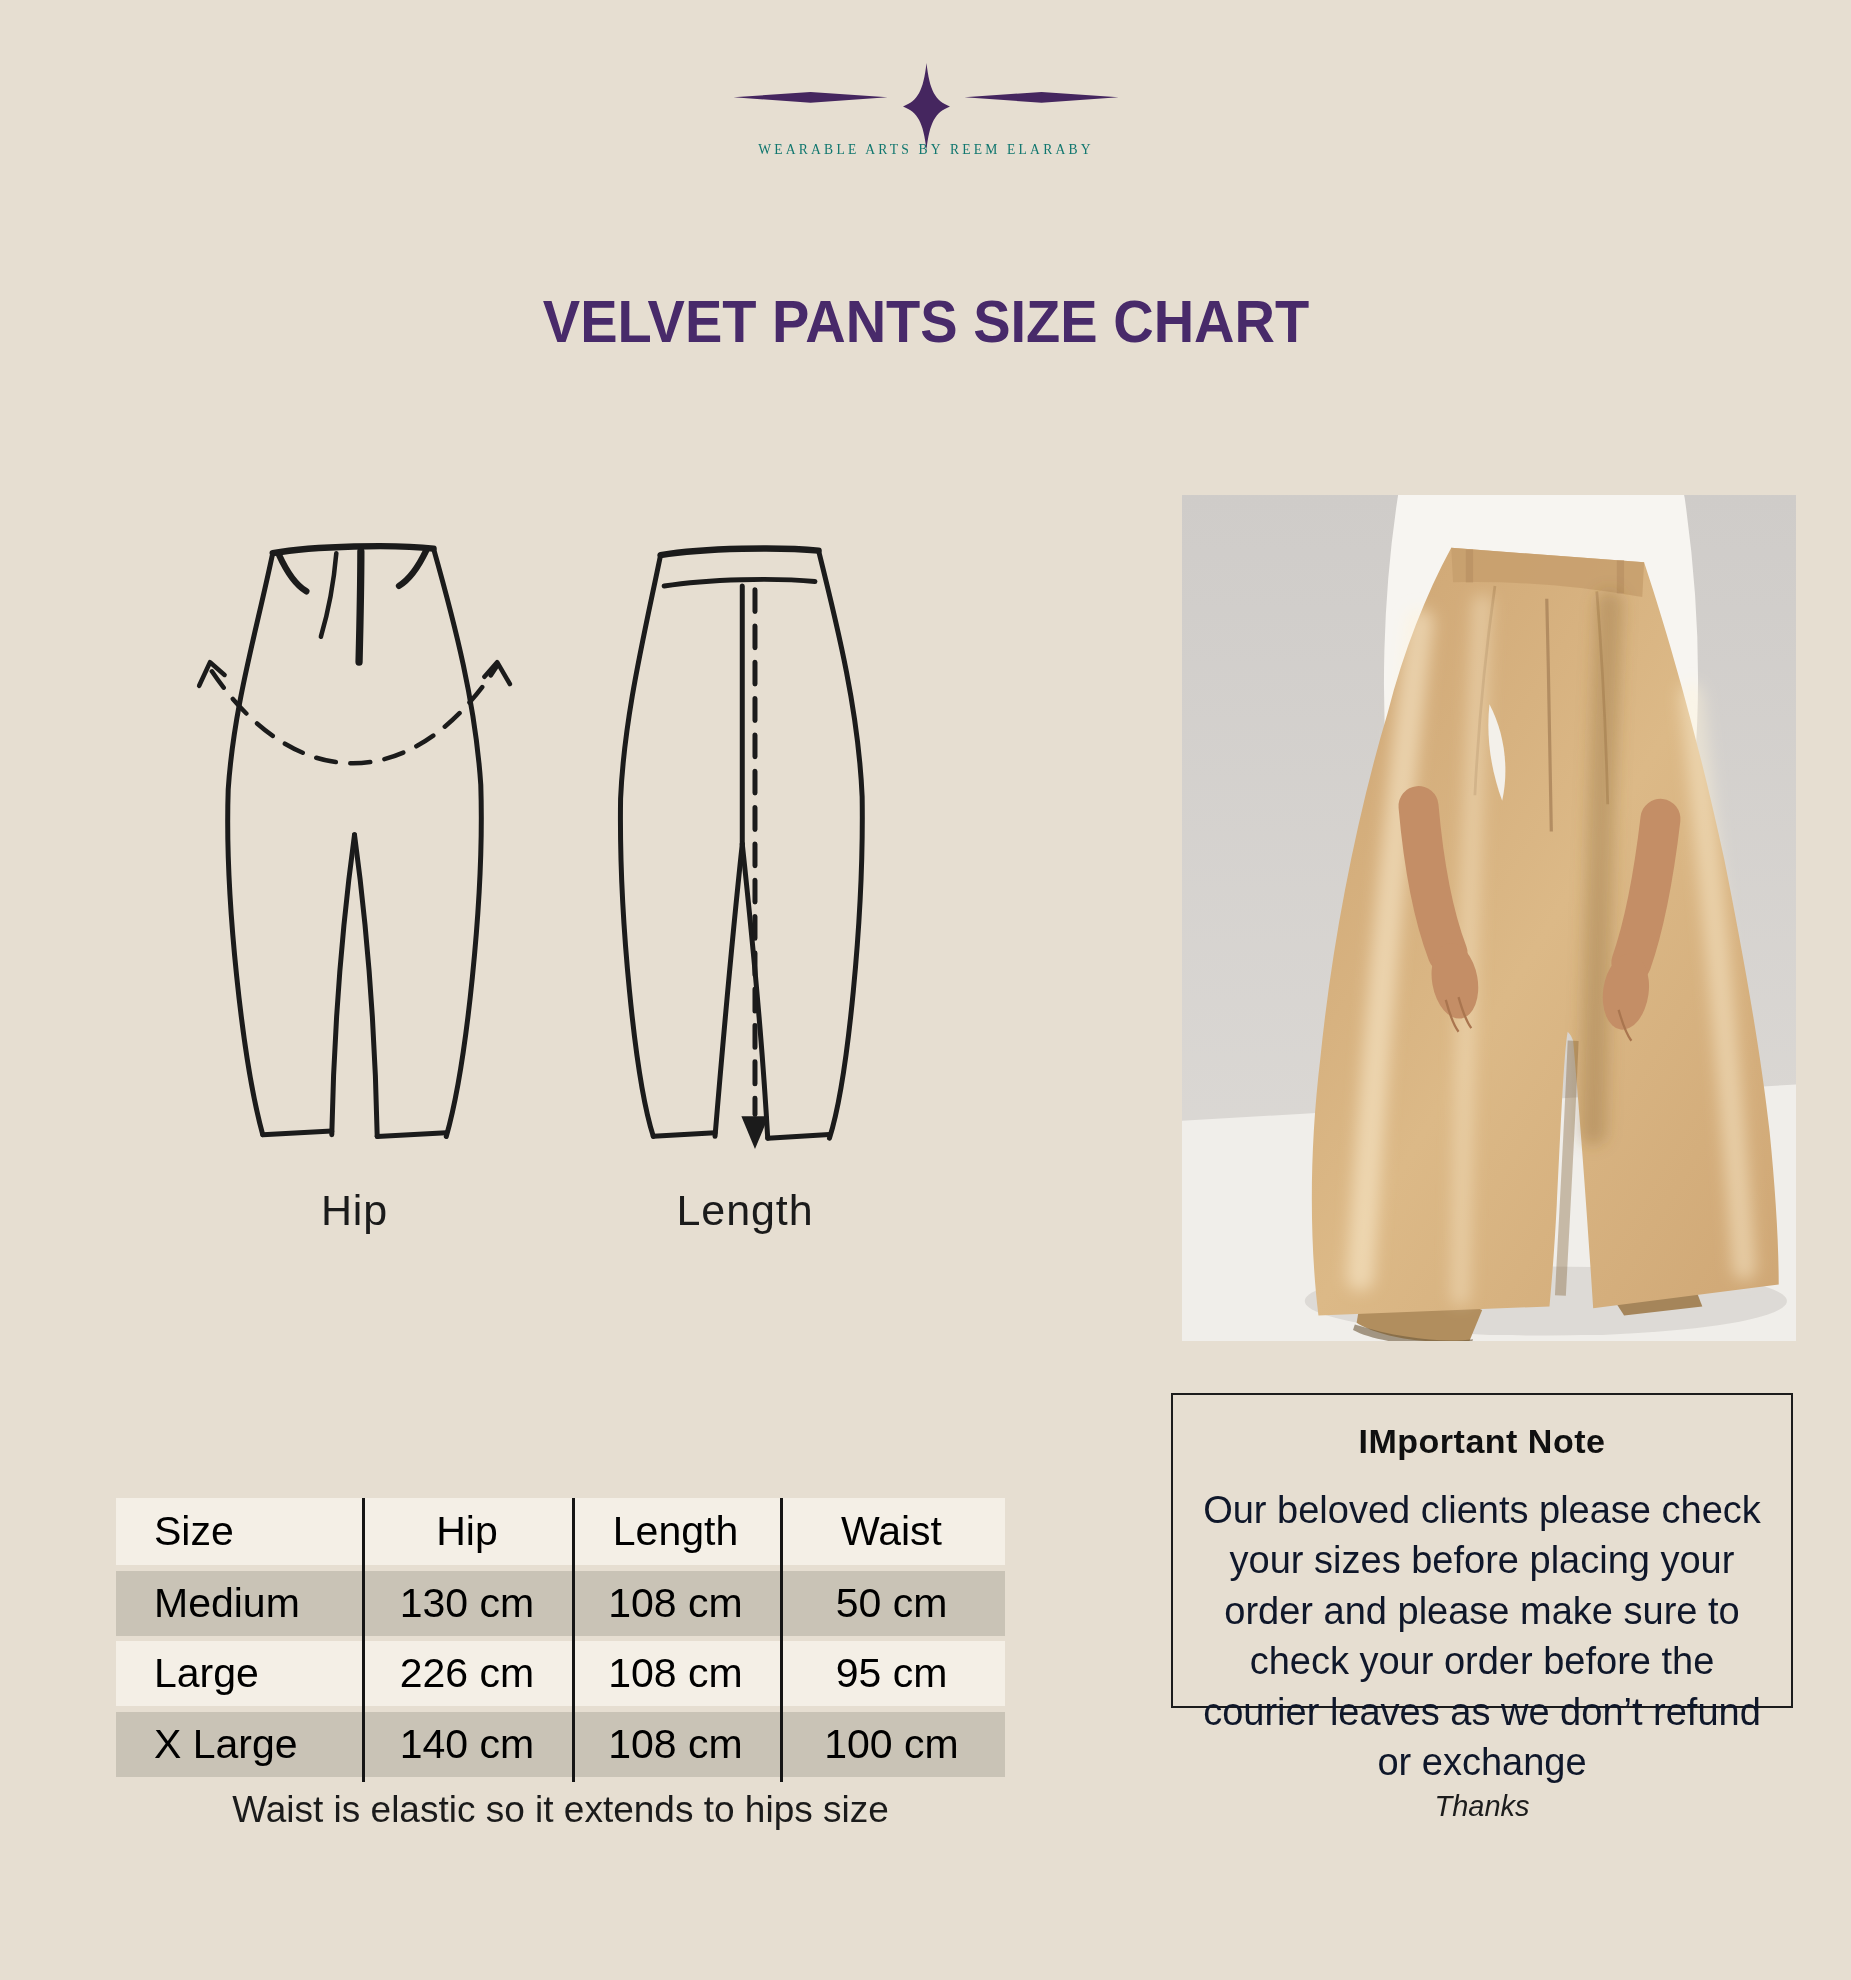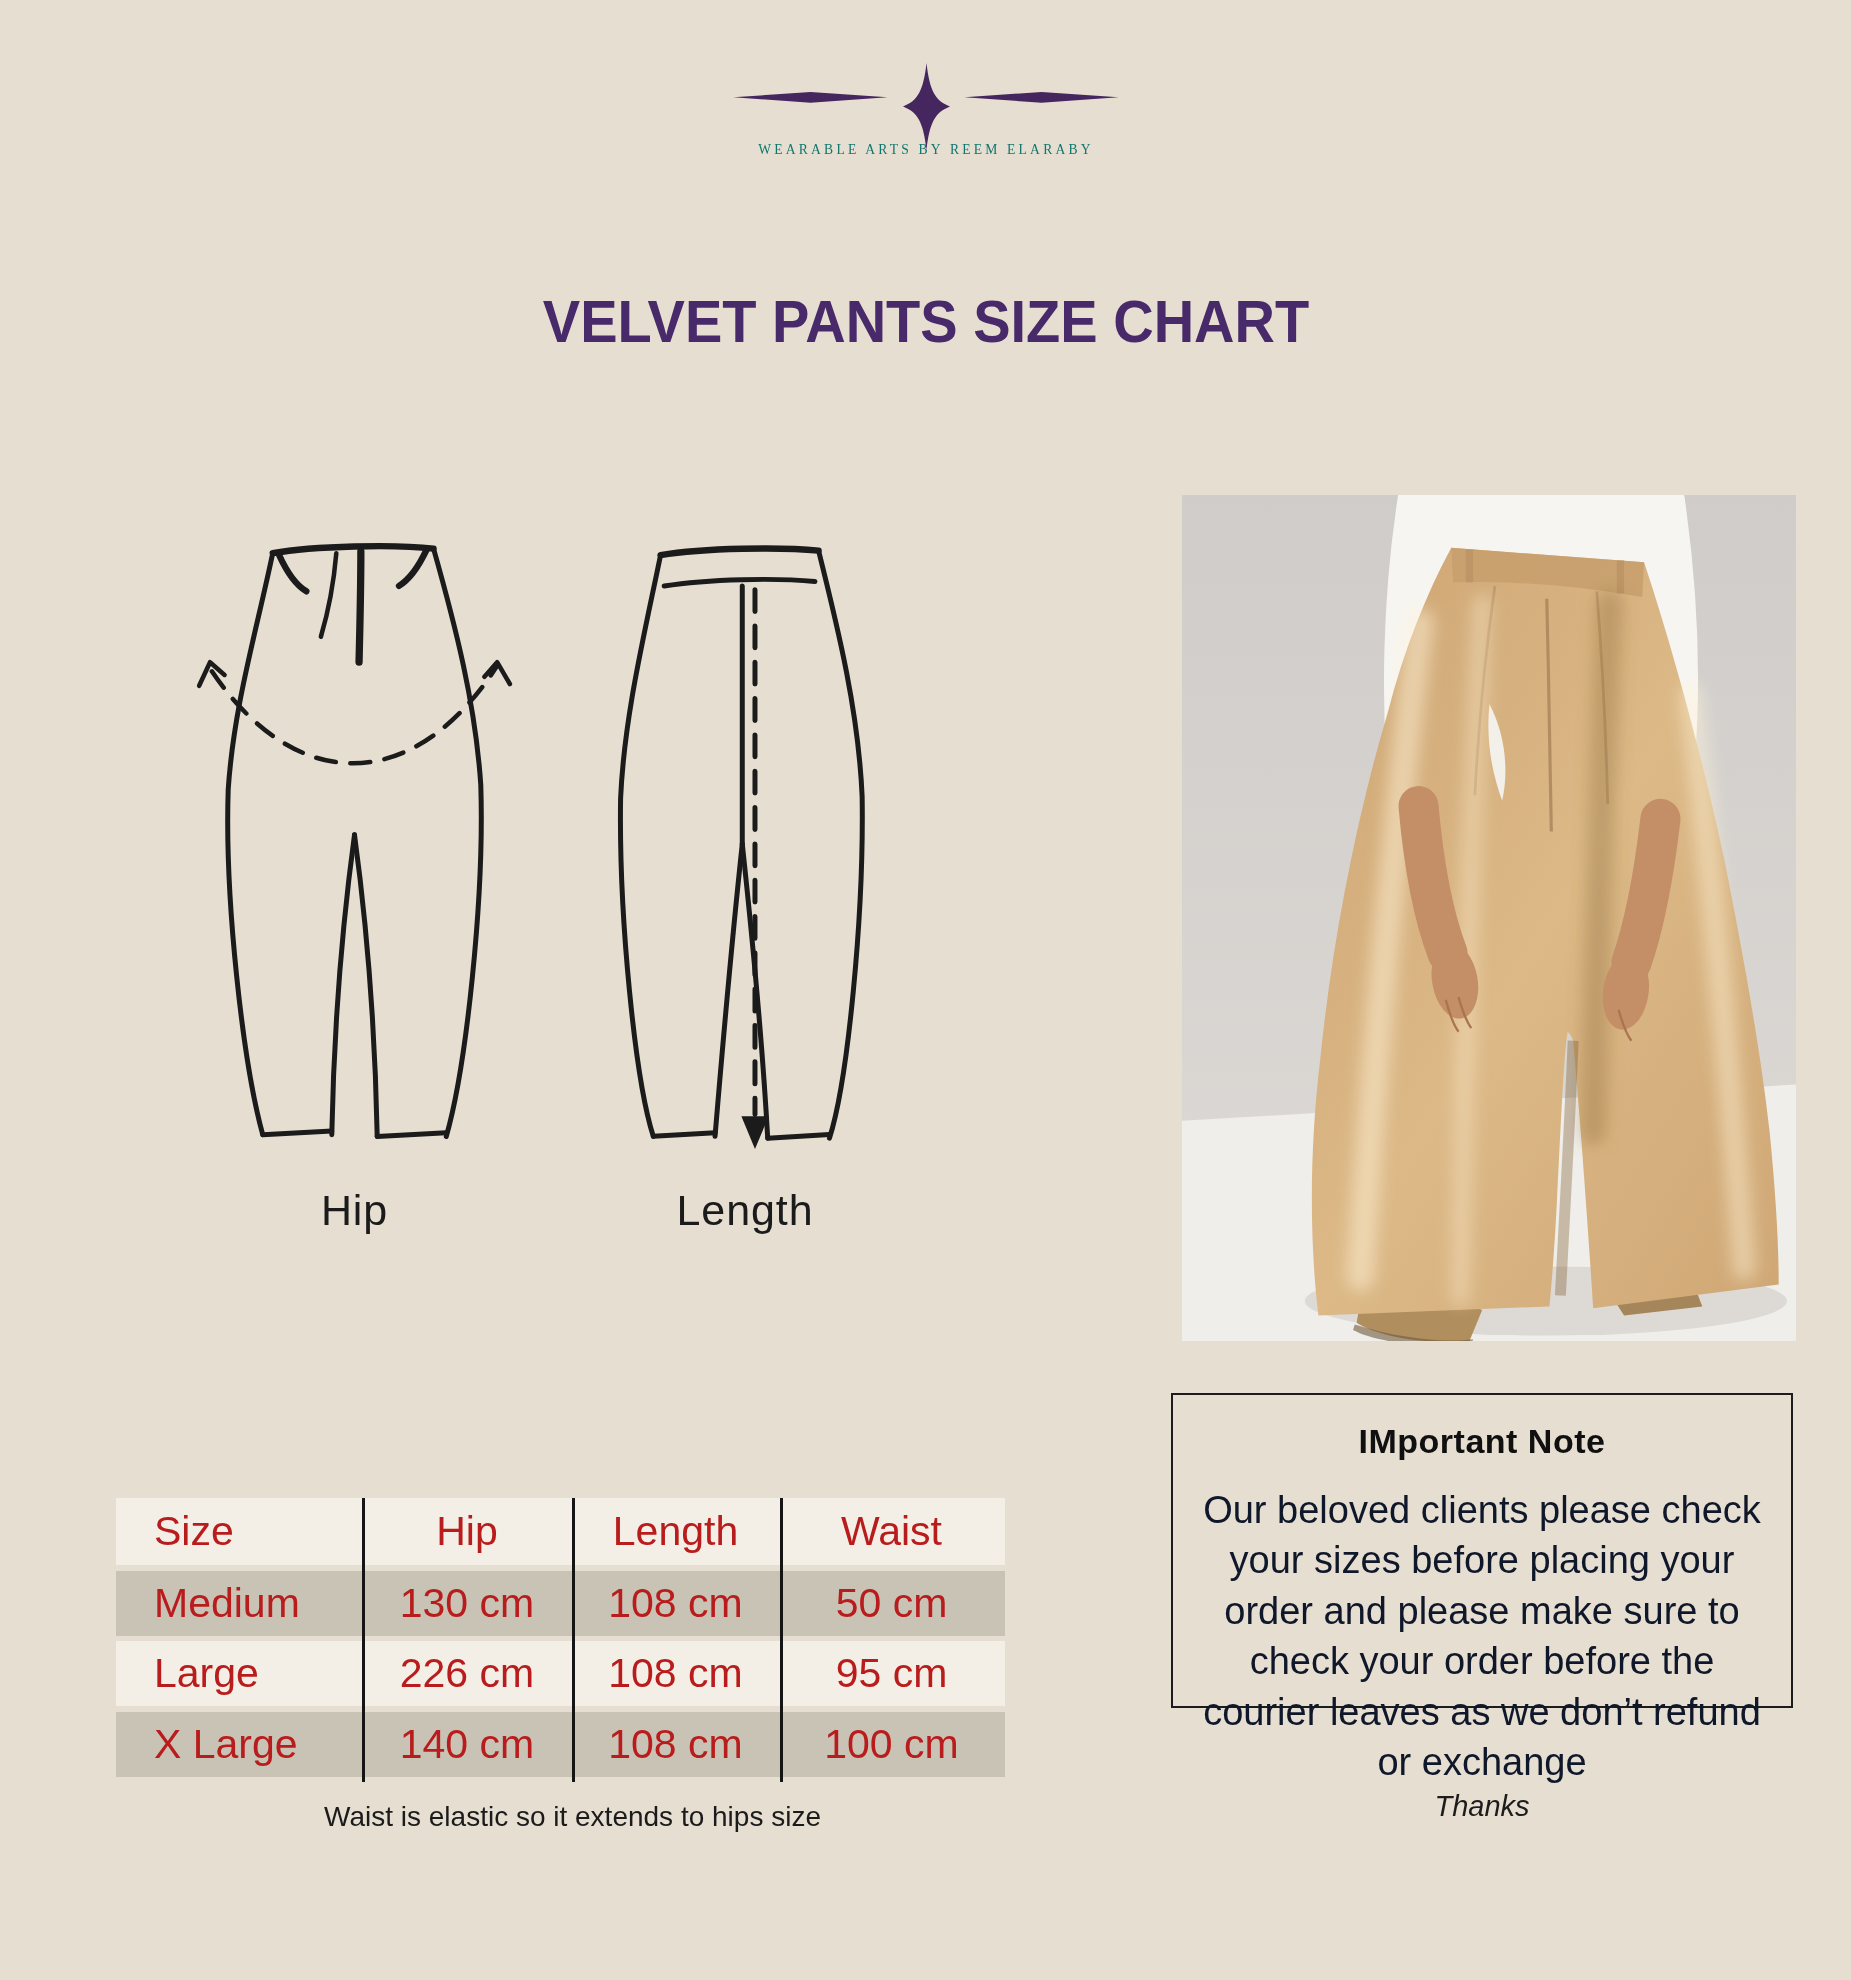--- a/index.html
+++ b/index.html
@@ -34,27 +34,27 @@
 
   
   .size-table{position:absolute;left:116px;top:1498px;width:889px;}
   .t-row{display:grid;grid-template-columns:246px 210px 207px 225px;align-items:center;
          margin-bottom:5.5px;}
   .t-row:last-of-type{margin-bottom:0;}
   .t-light{background:#f4efe6;}
   .t-dark{background:#c9c3b6;}
   .t-h{height:67px;}
   .t-r{height:65px;}
-  .cell{font-size:41px;color:#b91c1c;text-align:center;}
+  .cell{font-size:41px;color:#000000;text-align:center;}
   .cell.c0{text-align:left;padding-left:38px;}
   .vline{position:absolute;top:0;bottom:0;width:2.7px;background:#151515;}
   .v1{left:246px;} .v2{left:456px;} .v3{left:664px;}
 
-  .footnote{position:absolute;left:116px;top:1789px;width:889px;margin:12px;
-            text-align:center;font-size:28px;color:#1b1b1b;}
+  .footnote{position:absolute;left:116px;top:1789px;width:889px;margin:0;
+            text-align:center;font-size:37px;color:#1b1b1b;}
 
   
   .note-box{position:absolute;left:1171px;top:1393px;width:622px;height:315px;
             border:2.7px solid #1c1c1c;box-sizing:border-box;text-align:center;
             padding:27px 23.6px 0 23.6px;}
   .note-title{margin:0;font-size:34px;font-weight:700;color:#101010;letter-spacing:0.5px;}
   .note-body{margin:23.6px 0 0 0;font-size:38px;line-height:1.33;color:#0f172a;}
   .note-thanks{margin:1.8px 0 0 0;font-size:29px;font-style:italic;color:#1c1c1c;}
 </style>
 </head>

